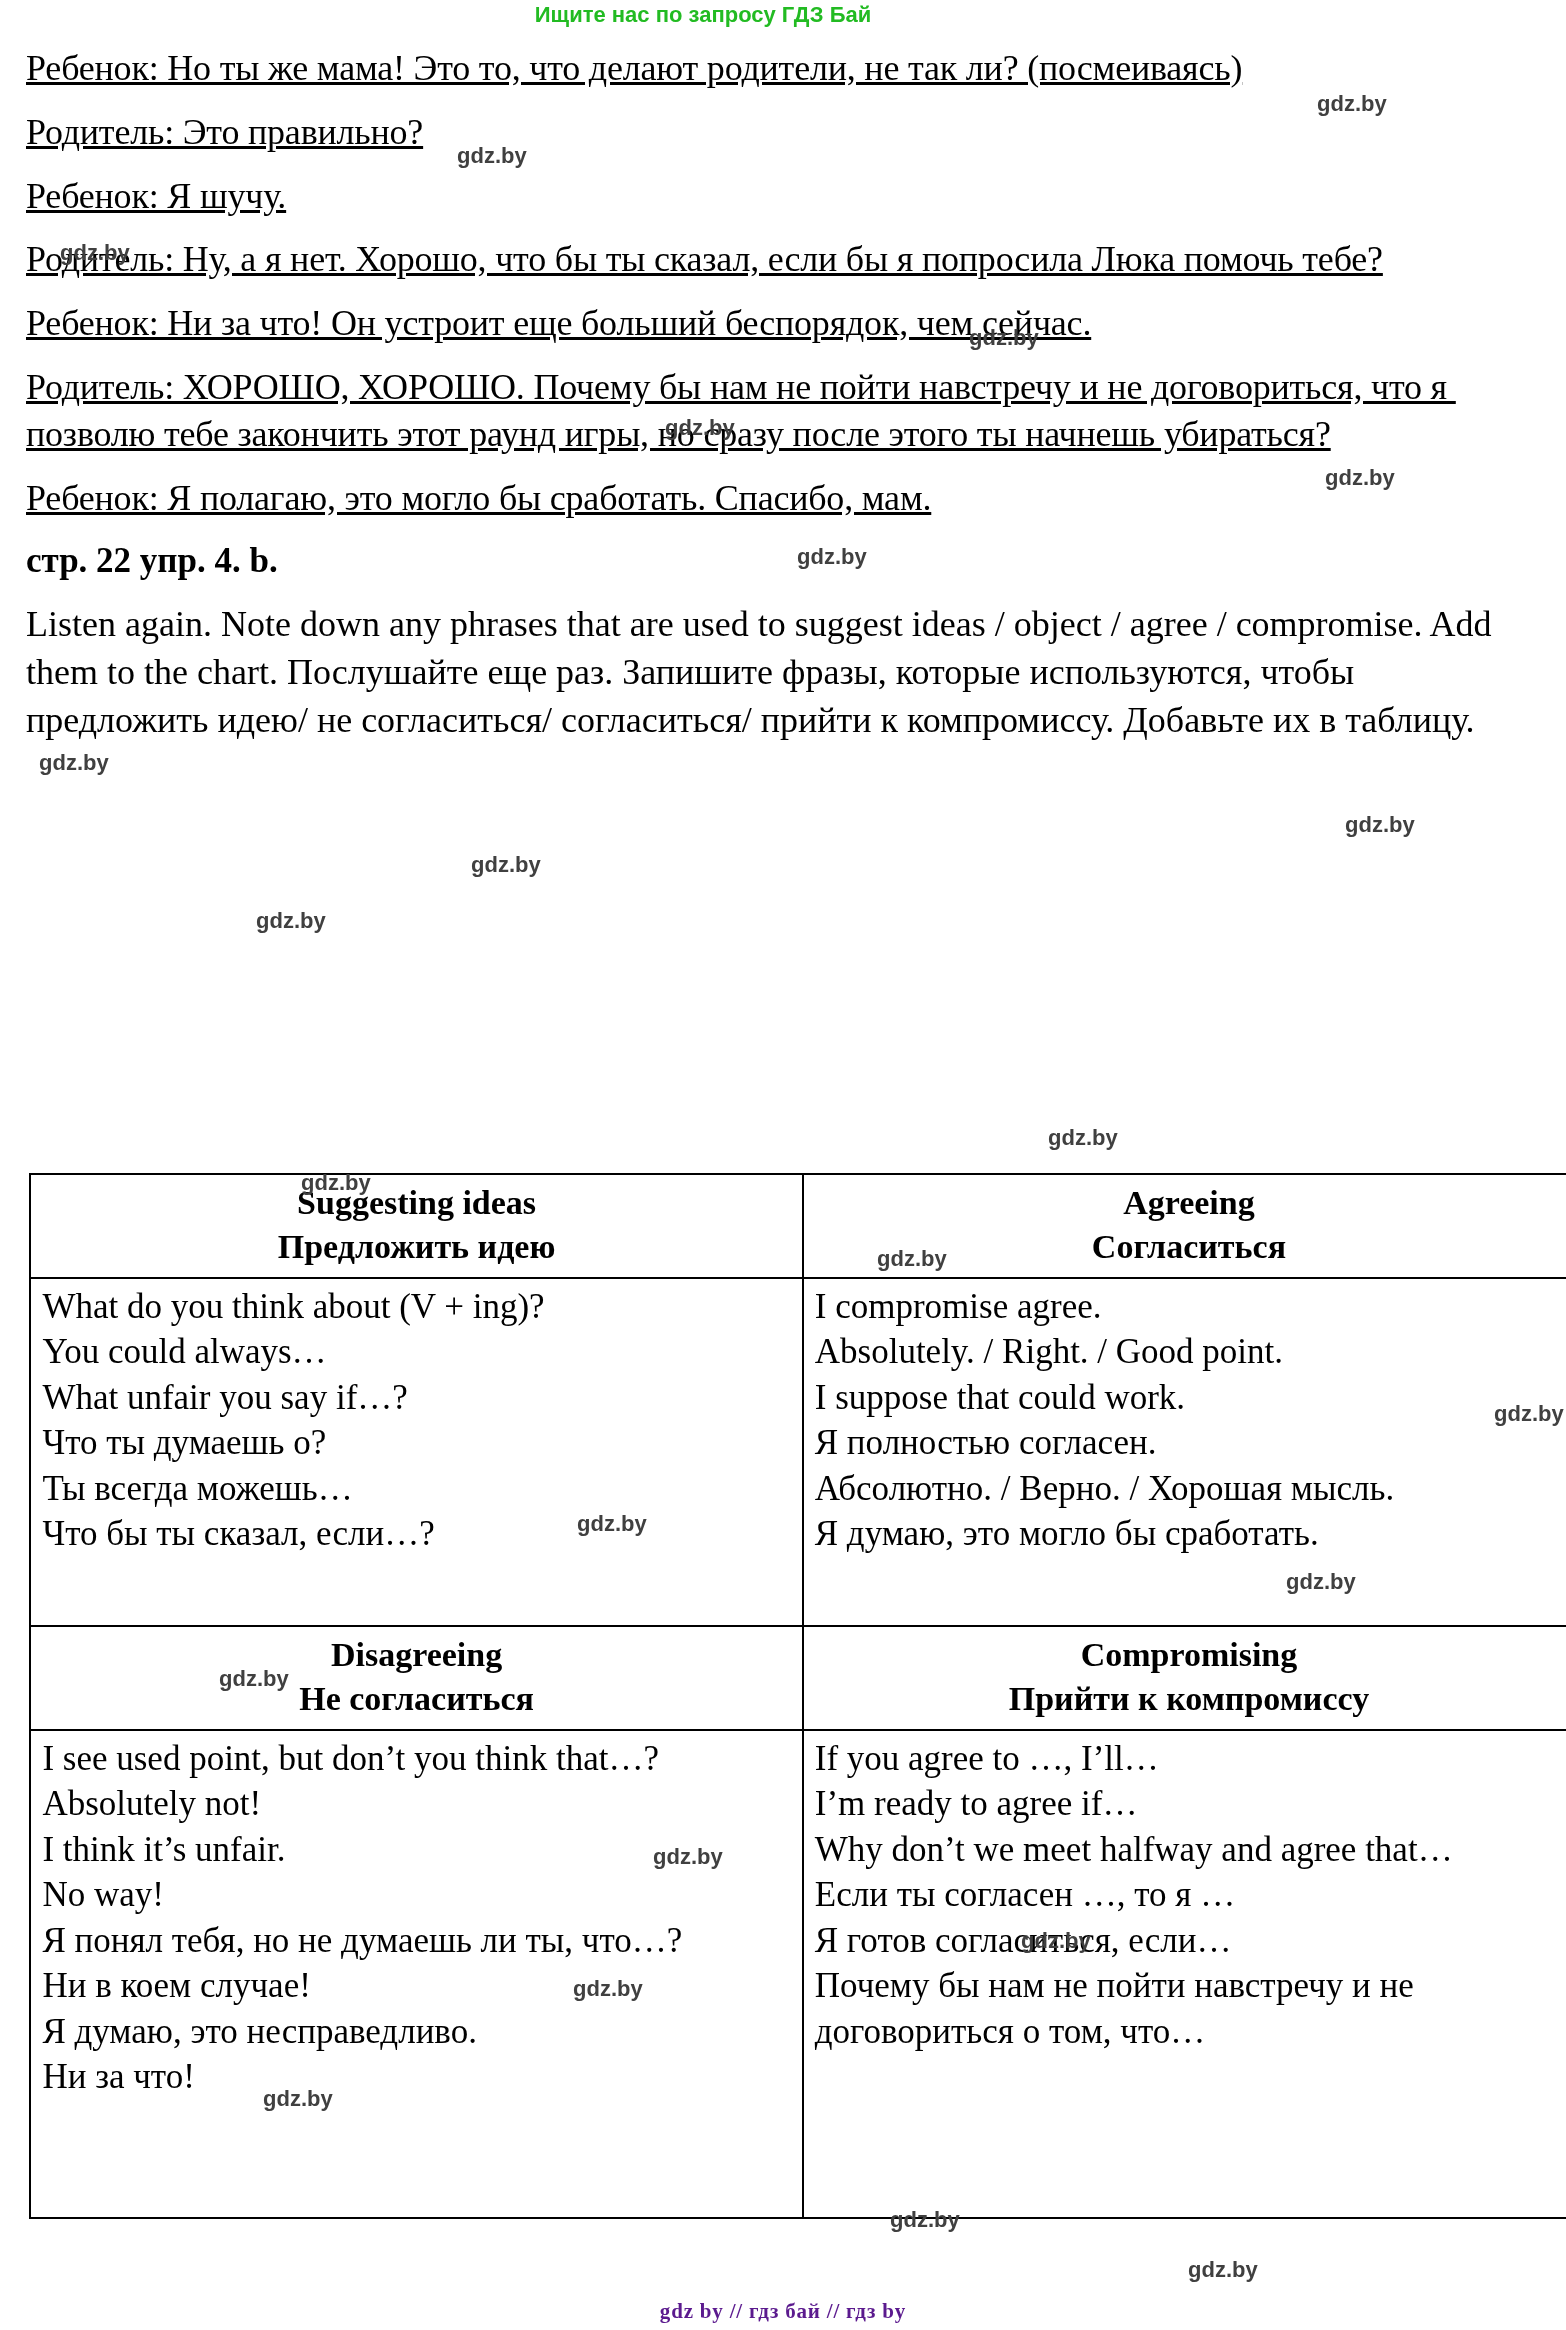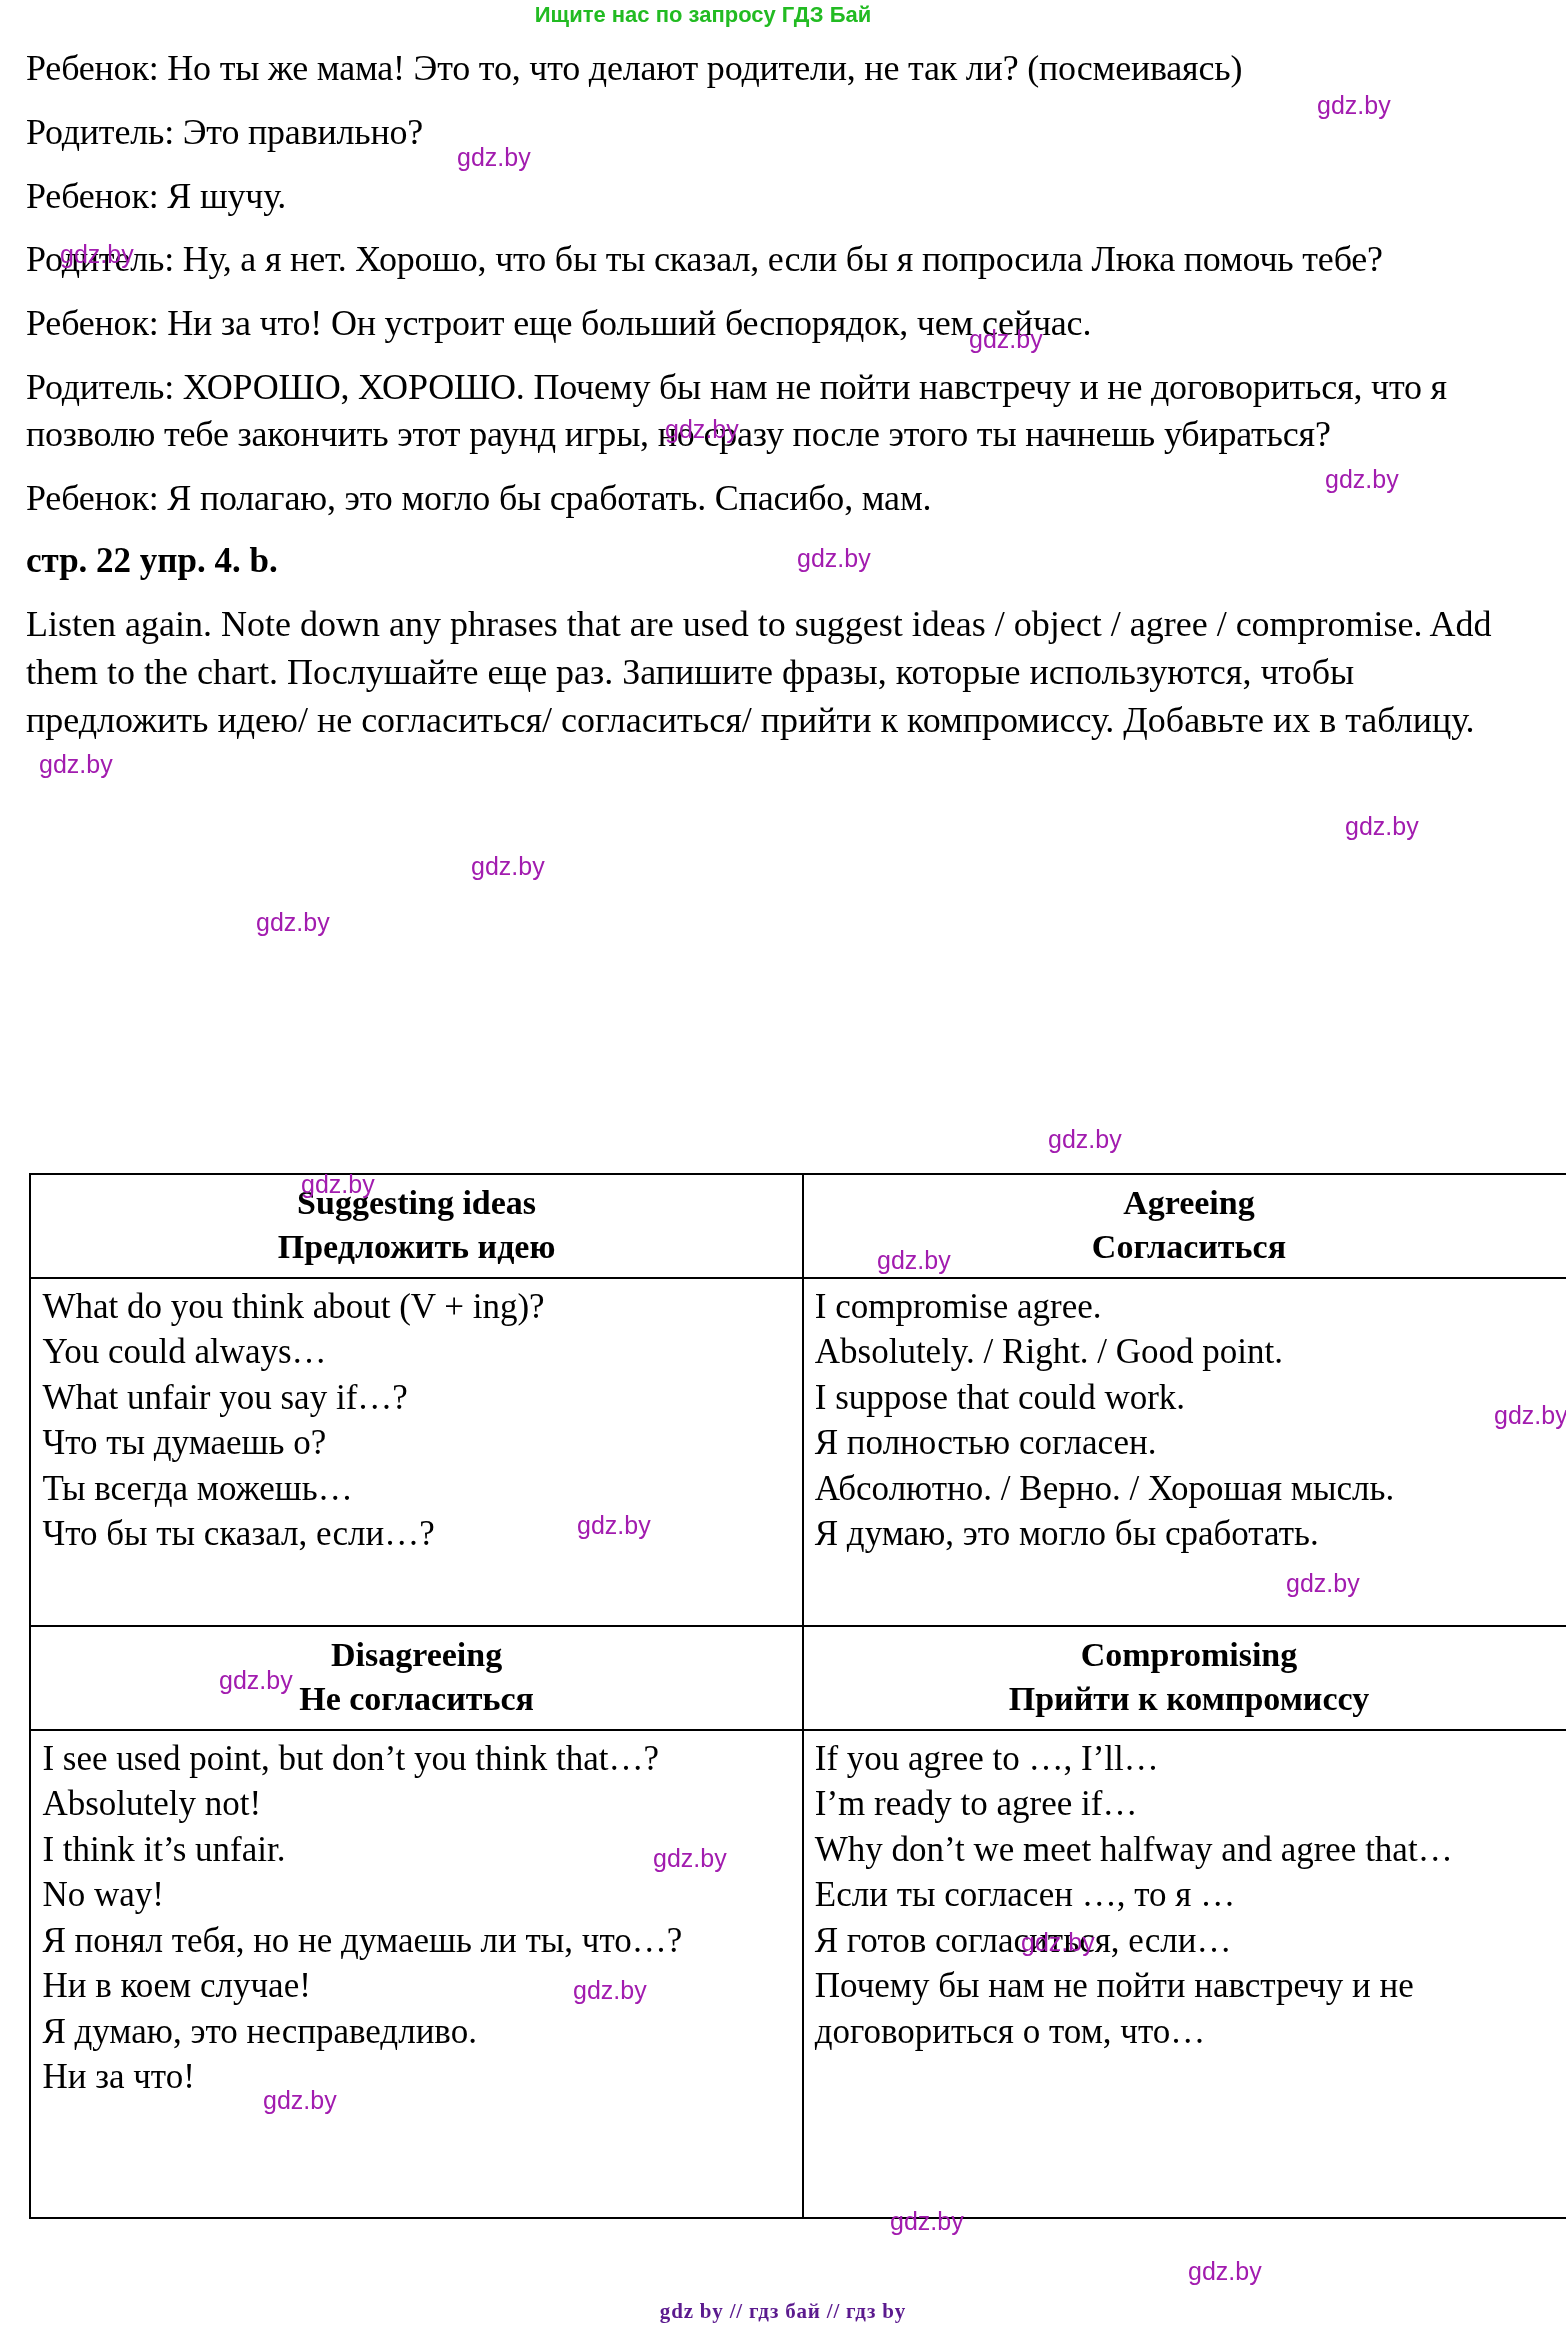--- a/index.html
+++ b/index.html
@@ -41,20 +41,21 @@
   p.para {
     margin: 0 0 0 0;
     font-size: 36px;
     line-height: 1.30;
     font-stretch: condensed;
     letter-spacing: -0.2px;
     white-space: pre-wrap;
   }
   p.gap {
     margin-bottom: 17px;
+    text-decoration: underline;
   }
 
   .exlabel {
     font-size: 35px;
     font-weight: 700;
     line-height: 1.3;
     margin: 14px 0 17px 0;
   }
 
   .task {
@@ -101,24 +102,25 @@
 
   .cell-sugg  { height: 330px; }
   .cell-agree { height: 330px; }
   .cell-dis   { height: 470px; }
   .cell-comp  { height: 470px; }
 
   
   .wm {
     position: absolute;
     font-family: "Liberation Sans", sans-serif;
-    font-size: 25px;
-    color: #a21caf;
+    font-size: 22px;
+    color: #404040;
     white-space: nowrap;
     pointer-events: none;
+    font-weight: bold;
   }
 
   
   .footer {
     position: absolute;
     bottom: 6.2px;
     left: 0;
     width: 1566px;
     text-align: center;
     font-family: Liberation Serif, serif;

